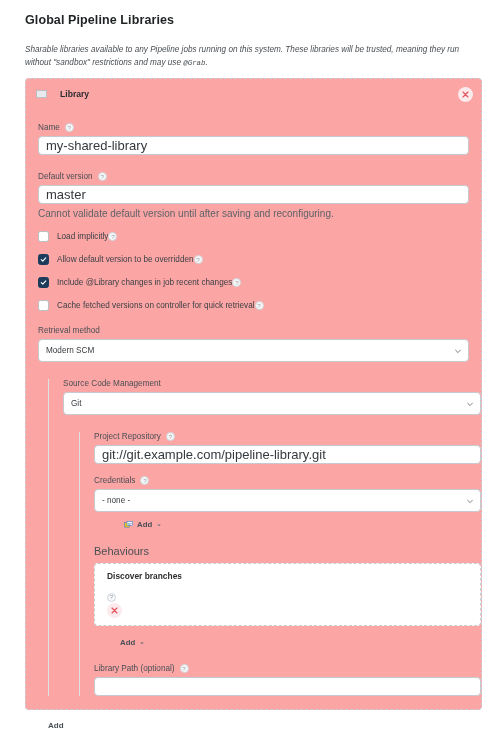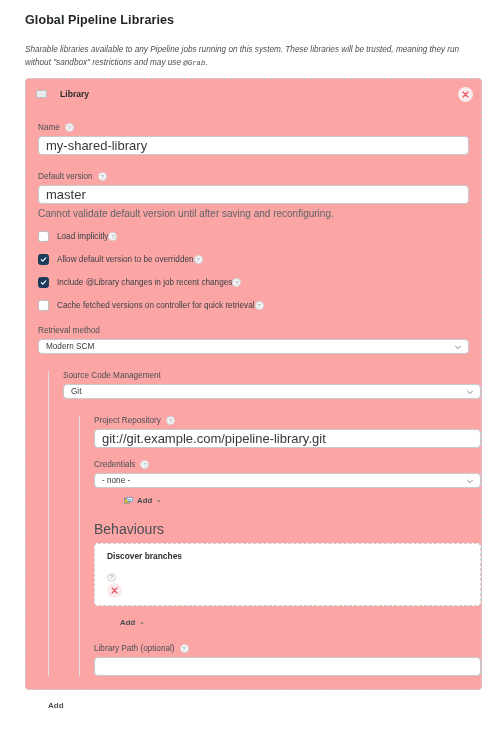--- a/index.html
+++ b/index.html
@@ -117,21 +117,21 @@
   .text-input::placeholder { color: #a9aeb3; }
   .inline-note {
     font-size: 10px;
     color: #5d6368;
     margin-top: 4px;
   }
 
   .select-wrap { position: relative; width: 100%; }
   .select-box {
     width: 100%;
-    height: 15px;
+    height: 23px;
     border: 1px solid #c4cad0;
     border-radius: 4px;
     background: #fff;
     font-size: 8.2px;
     color: #35393d;
     padding: 0 20px 0 7px;
     display: flex;
     align-items: center;
     cursor: pointer;
   }
@@ -212,21 +212,21 @@
   .cred-icon {
     width: 9px; height: 7px;
     position: relative;
     flex: none;
   }
   .cred-icon svg { width: 9px; height: 7px; display: block; }
   .caret { }
   .caret svg { width: 6px; height: 6px; display: block; }
 
   .behaviours-label {
-    font-size: 14px;
+    font-size: 11px;
     color: #4a4f54;
     margin-bottom: 6px;
   }
   .behaviour-box {
     border: 1px dashed #c9ced3;
     border-radius: 4px;
     padding: 7px 8px 7px 12px;
     display: flex;
     align-items: flex-start;
     background: #fff;

